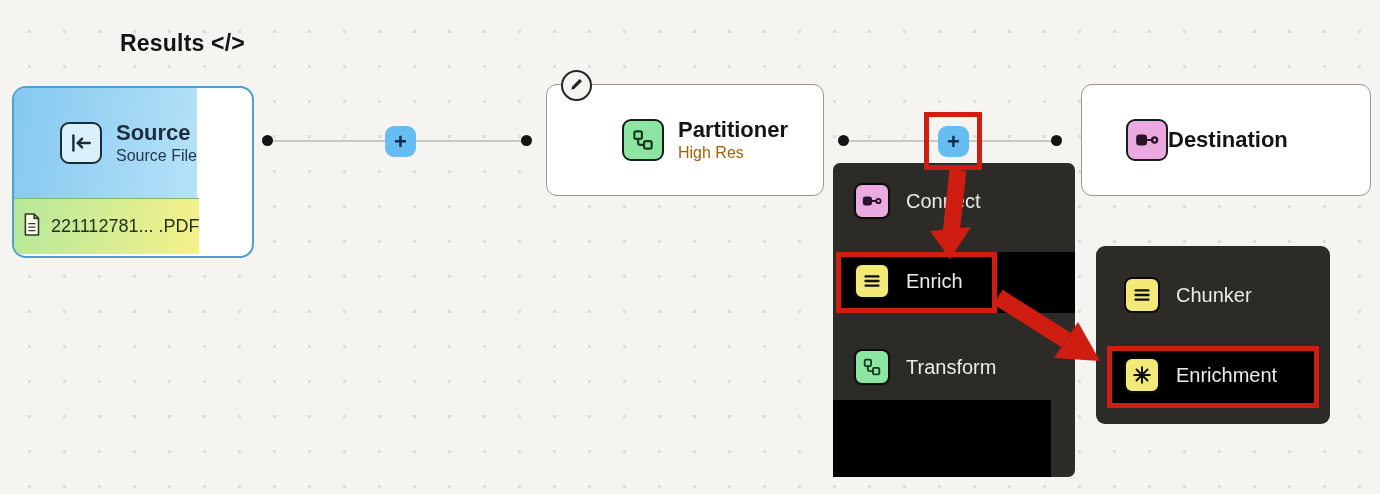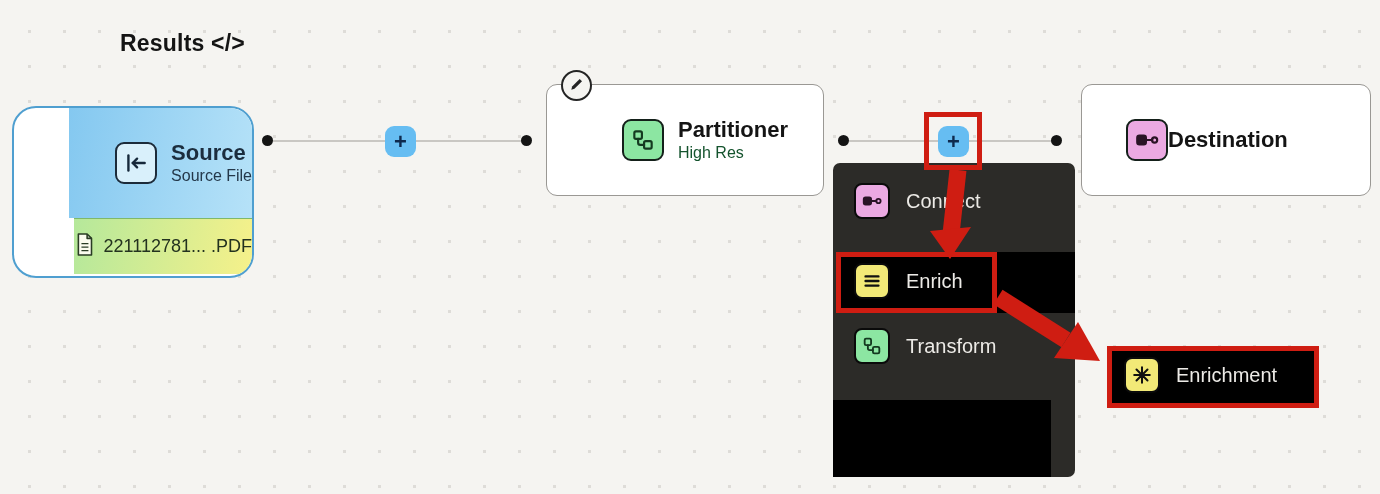--- a/index.html
+++ b/index.html
@@ -22,31 +22,31 @@
     color:#0e2a4e;font-size:22px;font-weight:700;line-height:29px;text-align:center;padding:0;
     cursor:pointer;z-index:30;font-family:"Liberation Sans",sans-serif;
   }
   
   .node{position:absolute;background:#ffffff;border:1.5px solid #9a9894;border-radius:11px;
     display:flex;align-items:center;z-index:10;box-sizing:border-box;}
   .node-icon{width:42px;height:42px;border-radius:9px;border:2px solid #14201a;
     display:flex;align-items:center;justify-content:center;box-sizing:border-box;flex:0 0 auto;}
   .node-text{display:flex;flex-direction:column;gap:2px;}
   .node-title{font-size:22px;font-weight:700;color:#141414;line-height:1.1;}
-  .node-sub{font-size:16px;color:#14532d;}
+  .node-sub{font-size:16px;color:#a16207;}
 
   .source-node{left:12px;top:86px;width:242px;height:172px;border:2px solid #4f9fd0;
-    border-radius:24px;flex-direction:column;align-items:flex-end;padding:0;overflow:hidden;margin-top:20px;}
+    border-radius:14px;flex-direction:column;align-items:flex-start;padding:0;overflow:hidden;}
   .source-top{height:110px;display:flex;align-items:center;gap:14px;padding-left:46px;
     background:linear-gradient(100deg,#84c8f0 0%,#b6e2f8 100%);}
   .source-top .node-title{color:#1b2d3e;}
   .source-top .node-sub{color:#24384a;}
   .source-icon-box{background:#d9f0fb;border-color:#1c2b3a;}
   .source-file{height:55px;display:flex;align-items:center;justify-content:center;gap:9px;
-    background:linear-gradient(100deg,#b5e89b 0%,#f6f18a 100%);border-top:1.5px solid #7fb86a;cursor:pointer;}
+    background:linear-gradient(100deg,#b5e89b 0%,#f6f18a 100%);border-top:1.5px solid #7fb86a;cursor:pointer;padding-left:7px;}
   .file-name{font-size:18px;color:#23321f;}
 
   .partitioner-node{left:546px;top:84px;width:278px;height:112px;gap:14px;padding-left:75px;}
   .partitioner-icon{background:#8ce6a2;}
   .pencil-badge{position:absolute;left:561px;top:70px;width:31px;height:31px;border-radius:50%;
     background:#f5f4f1;border:2px solid #242424;box-sizing:border-box;z-index:12;
     display:flex;align-items:center;justify-content:center;cursor:pointer;}
 
   .destination-node{left:1081px;top:84px;width:290px;height:112px;padding-left:44px;}
   .destination-icon{background:#eba9e2;}
@@ -159,35 +159,53 @@
       <span class="mi-label">Connect</span>
     </div>
     <div class="menu-item" style="left:21px;top:100px;">
       <span class="mi-icon mi-yellow">
         <svg width="22" height="22" viewBox="0 0 24 24" fill="none" stroke="#111" stroke-width="2.6" stroke-linecap="round">
           <path d="M5 7h14M5 12h14M5 17h14"></path>
         </svg>
       </span>
       <span class="mi-label">Enrich</span>
     </div>
-    <div class="menu-item" style="left:21px;top:165px;">
+    <div class="menu-item" style="left:21px;top:186px;">
       <span class="mi-icon mi-green">
         <svg width="22" height="22" viewBox="0 0 24 24" fill="none" stroke="#143a20" stroke-width="2" stroke-linecap="round" stroke-linejoin="round">
           <rect x="4" y="4" width="7" height="7" rx="1.5"></rect>
             <rect x="13" y="13" width="7" height="7" rx="1.5"></rect>
           <path d="M7.5 11v3.5a2 2 0 0 0 2 2H13"></path>
         </svg>
       </span>
       <span class="mi-label">Transform</span>
     </div>
   </div>
 
   <div class="black-block" style="left:996px;top:252px;width:79px;height:61px;"></div>
   <div class="black-block" style="left:833px;top:400px;width:218px;height:77px;"></div>
 
+  <div class="dark-menu sub-menu">
+    <div class="menu-item" style="left:28px;top:31px;">
+      <span class="mi-icon mi-yellow">
+        <svg width="22" height="22" viewBox="0 0 24 24" fill="none" stroke="#111" stroke-width="2.6" stroke-linecap="round">
+          <path d="M5 7h14M5 12h14M5 17h14"></path>
+        </svg>
+      </span>
+      <span class="mi-label">Chunker</span>
+    </div>
+    <div class="menu-item" style="left:28px;top:111px;">
+      <span class="mi-icon mi-yellow">
+        <svg width="22" height="22" viewBox="0 0 24 24" fill="none" stroke="#111" stroke-width="2.2" stroke-linecap="round">
+          <path d="M12 3.5v17M3.5 12h17M6 6l12 12M18 6L6 18"></path>
+        </svg>
+      </span>
+      <span class="mi-label">Enrichment</span>
+    </div>
+  </div>
 
   <div class="red-box" style="left:924px;top:112px;width:58px;height:58px;"></div>
   <div class="red-box filled" style="left:836px;top:252px;width:161px;height:61px;"></div>
   <div class="red-box filled" style="left:1107px;top:346px;width:212px;height:62px;"></div>
 
   <div class="menu-item" style="left:854px;top:263px;z-index:26;">
     <span class="mi-icon mi-yellow">
       <svg width="22" height="22" viewBox="0 0 24 24" fill="none" stroke="#111" stroke-width="2.6" stroke-linecap="round">
         <path d="M5 7h14M5 12h14M5 17h14"></path>
       </svg>

